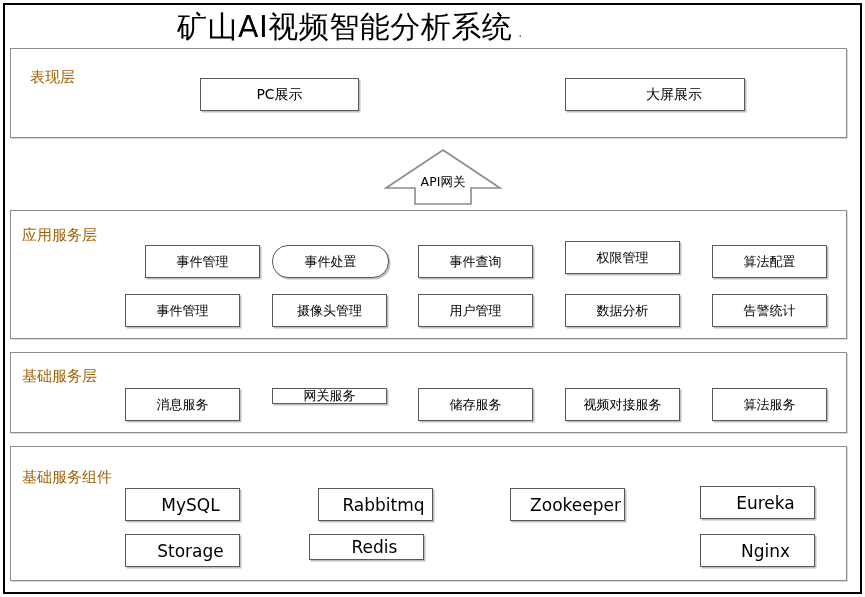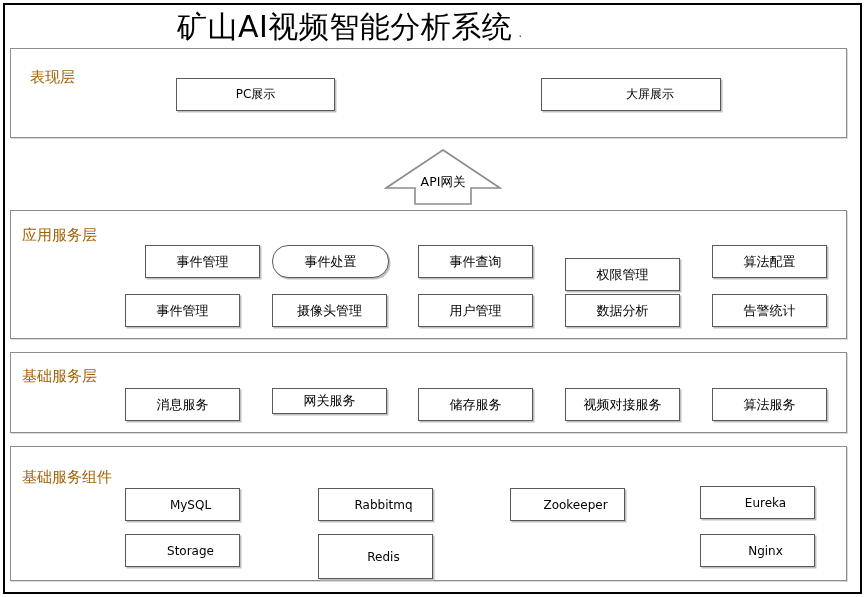--- a/index.html
+++ b/index.html
@@ -69,25 +69,26 @@
     border: 1px solid #595959;
     display: flex;
     align-items: center;
     justify-content: center;
     font-size: 13px;
     color: #000000;
     white-space: nowrap;
     box-shadow: 1.5px 1.5px 0 0 #bfbfbf;
   }
   .node.latin {
-    font-size: 12px;
+    font-size: 17px;
     padding-left: 16px;
   }
   .node.big {
-    font-size: 12px;
+    font-size: 14px;
+    margin-left: 24px;
   }
   
   .gateway {
     position: absolute;
     left: 384px;
     top: 148px;
     width: 118px;
     height: 58px;
   }
   .gateway svg {
@@ -128,43 +129,43 @@
     </svg>
     <div class="gateway-label">API网关</div>
   </div>
 
   <div class="layer" style="left:10px; top:210px; width:837px; height:129px;"></div>
   <div class="layer-label" style="left:22px; top:226px;">应用服务层</div>
 
   <div class="node" style="left:125px; top:245px; width:115px; height:33px;margin-left:20px;">事件管理</div>
   <div class="node" style="left:272px; top:245px; width:117px; height:33px;border-radius:16px;">事件处置</div>
   <div class="node" style="left:418px; top:245px; width:115px; height:33px;">事件查询</div>
-  <div class="node" style="left:565px; top:258px; width:115px; height:33px;">权限管理</div>
+  <div class="node" style="left:565px; top:241px; width:115px; height:33px;">权限管理</div>
   <div class="node" style="left:712px; top:245px; width:115px; height:33px;">算法配置</div>
 
   <div class="node" style="left:125px; top:294px; width:115px; height:33px;">事件管理</div>
   <div class="node" style="left:272px; top:294px; width:115px; height:33px;">摄像头管理</div>
   <div class="node" style="left:418px; top:294px; width:115px; height:33px;">用户管理</div>
   <div class="node" style="left:565px; top:294px; width:115px; height:33px;">数据分析</div>
   <div class="node" style="left:712px; top:294px; width:115px; height:33px;">告警统计</div>
 
   <div class="layer" style="left:10px; top:352px; width:837px; height:81px;"></div>
   <div class="layer-label" style="left:22px; top:367px;">基础服务层</div>
 
   <div class="node" style="left:125px; top:388px; width:115px; height:33px;">消息服务</div>
-  <div class="node" style="left:272px; top:388px; width:115px; height:26px;">网关服务</div>
+  <div class="node" style="left:272px; top:388px; width:115px; height:16px;">网关服务</div>
   <div class="node" style="left:418px; top:388px; width:115px; height:33px;">储存服务</div>
   <div class="node" style="left:565px; top:388px; width:115px; height:33px;">视频对接服务</div>
   <div class="node" style="left:712px; top:388px; width:115px; height:33px;">算法服务</div>
 
   <div class="layer" style="left:10px; top:446px; width:837px; height:135px;"></div>
   <div class="layer-label" style="left:22px; top:468px;">基础服务组件</div>
 
   <div class="node latin" style="left:125px; top:488px; width:115px; height:33px;">MySQL</div>
   <div class="node latin" style="left:318px; top:488px; width:115px; height:33px;">Rabbitmq</div>
   <div class="node latin" style="left:510px; top:488px; width:115px; height:33px;">Zookeeper</div>
   <div class="node latin" style="left:700px; top:486px; width:115px; height:33px;">Eureka</div>
 
   <div class="node latin" style="left:125px; top:534px; width:115px; height:33px;">Storage</div>
-  <div class="node latin" style="left:318px; top:534px; width:115px; height:45px;">Redis</div>
+  <div class="node latin" style="left:309px; top:534px; width:115px; height:26px;">Redis</div>
   <div class="node latin" style="left:700px; top:534px; width:115px; height:33px;">Nginx</div>
 
 </div>
 
 </body></html>

